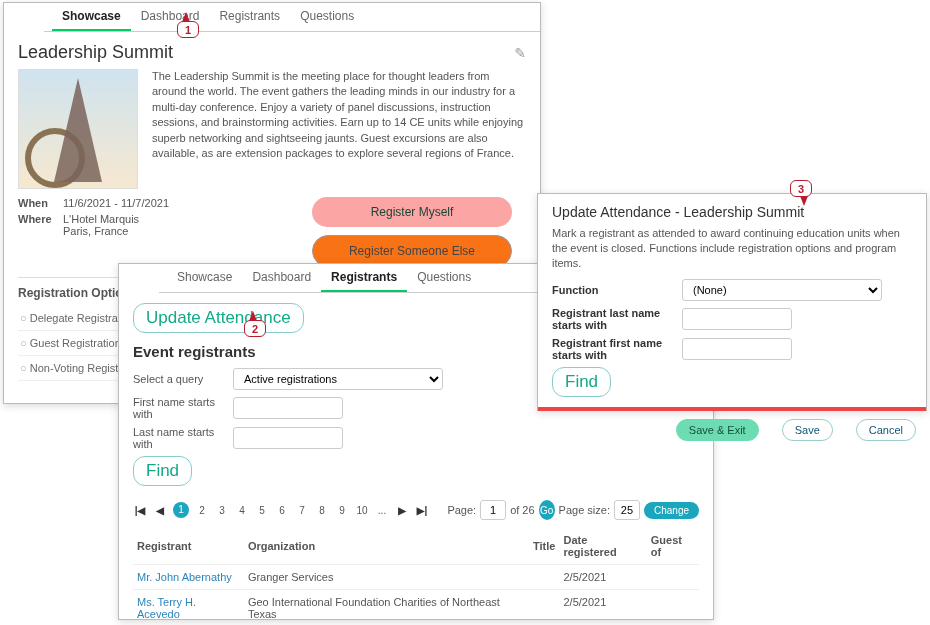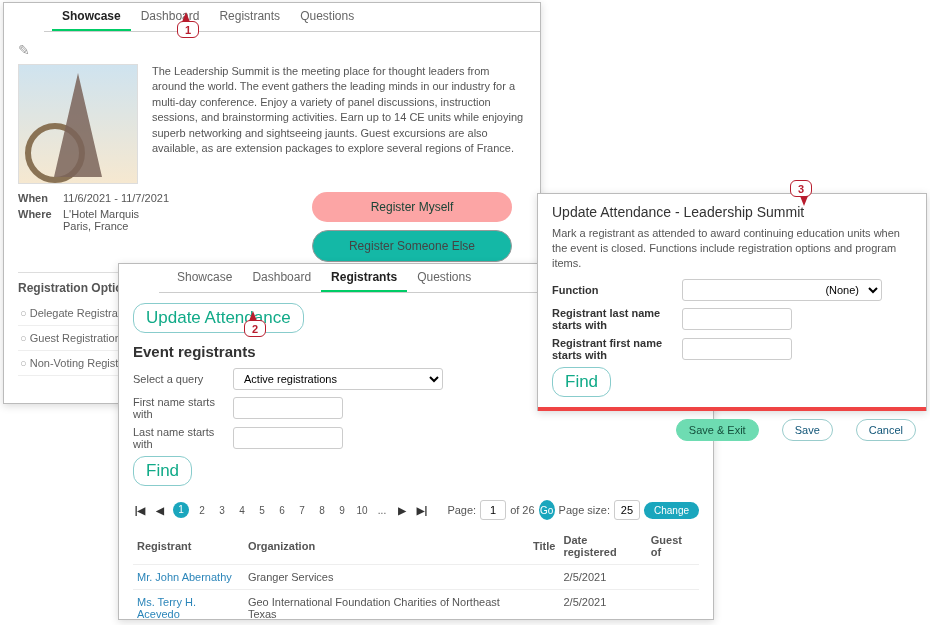--- a/index.html
+++ b/index.html
@@ -53,21 +53,21 @@
   #p1-meta { margin-top: 8px; display:flex;}
   .meta-left { width: 280px; font-size:11px; }
   .meta-left .row { display:flex; margin-bottom:4px; }
   .meta-left .lbl { font-weight:600; width:45px; }
   .meta-left .val { flex:1; }
   .reg-buttons { flex:1; display:flex; flex-direction:column; align-items:center; gap:8px; }
   .btn-pill {
     width:200px; padding:8px 0; text-align:center; border-radius:20px; font-size:12px; cursor:pointer;
   }
   .btn-green { background:#fca5a5; color:#1b4436; }
-  .btn-outline { background:#14b8a6; border:1px solid #999; color:#444; }
+  .btn-outline { background:#f97316; border:1px solid #999; color:#444; }
   #reg-options { margin-top: 10px; border-top:1px solid #ddd; padding-top:6px; }
   #reg-options h4 { margin: 2px 0 6px 0; font-size:12px; font-weight:600; }
   .ro-item { padding:6px 2px; border-bottom:1px solid #eee; font-size:11px; color:#666;}
   .ro-item::before { content:"○ "; color:#aaa; }
 
   
   #p2 { left: 118px; top: 263px; width: 596px; height: 357px; }
   #p2-body { padding: 10px 14px; }
   .mini-btn {
     display:inline-block; padding:4px 12px; font-size:17px; color:#1a8; border:1px solid #8cc; border-radius:12px; background:#fff; cursor:pointer;
@@ -94,21 +94,21 @@
   table.reg th { text-align:left; font-weight:600; padding:6px 4px; }
   table.reg td { border-top:1px solid #eee; padding:6px 4px; vertical-align:top; }
   table.reg a { color:#2b85b9; text-decoration:none; cursor:pointer; }
 
   
   #p3 { left: 537px; top: 193px; width: 390px; height: 218px; display:flex; flex-direction:column;}
   #p3-body { padding: 10px 14px; flex:1; }
   #p3-title { font-size:14px; color:#333; margin-bottom:6px; }
   #p3-desc { font-size:11px; color:#555; line-height:1.35; margin-bottom:8px; }
   #p3 .frow .lbl { width:130px; font-weight:600; color:#333; }
-  #p3 .frow select { width:200px;text-align:right; }
+  #p3 .frow select { width:200px; }
   #p3-footer {
     border-top:4px solid #ef4444; padding:8px 10px; display:flex; justify-content:flex-end; gap:23px;
   }
   .sm-btn {
     padding:4px 12px; font-size:11px; border-radius:12px; border:1px solid #9cc; background:#fff; color:#157; cursor:pointer;
   }
   .sm-btn.primary { background:#6edcb2; border-color:#6edcb2; color:#14503c; }
 
   
   .callout {
@@ -132,20 +132,21 @@
 
 <div id="p1" class="panel">
   <div class="tabs">
     <div class="tab active">Showcase</div>
     <div class="tab">Dashboard</div>
     <div class="tab">Registrants</div>
     <div class="tab">Questions</div>
   </div>
   <div id="p1-body">
     <div id="p1-title-row">
+      <div id="p1-title">Leadership Summit</div>
       <div class="pencil">✎</div>
     </div>
     <div id="p1-main">
       <div id="eiffel"></div>
       <div id="p1-desc">The Leadership Summit is the meeting place for thought leaders from around the world. The event gathers the leading minds in our industry for a multi-day conference. Enjoy a variety of panel discussions, instruction sessions, and brainstorming activities. Earn up to 14 CE units while enjoying superb networking and sightseeing jaunts. Guest excursions are also available, as are extension packages to explore several regions of France.</div>
     </div>
     <div id="p1-meta">
       <div class="meta-left">
         <div class="row">
           <div class="lbl">When</div>

